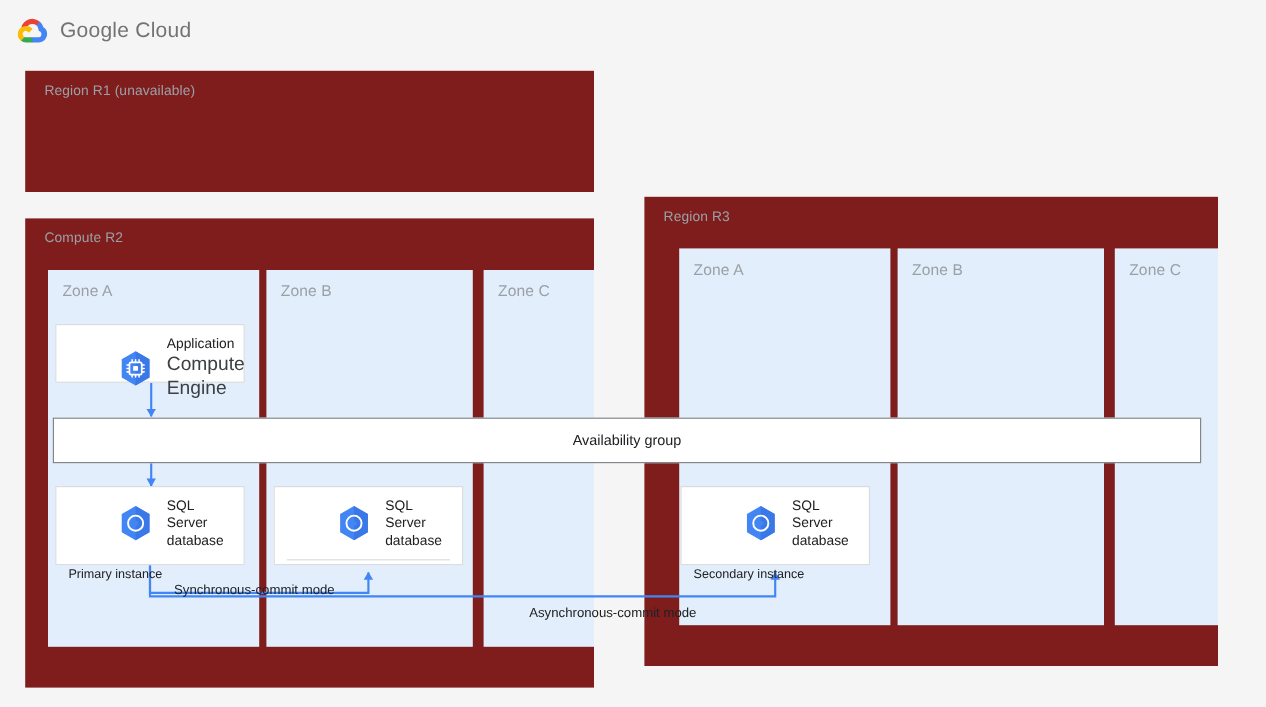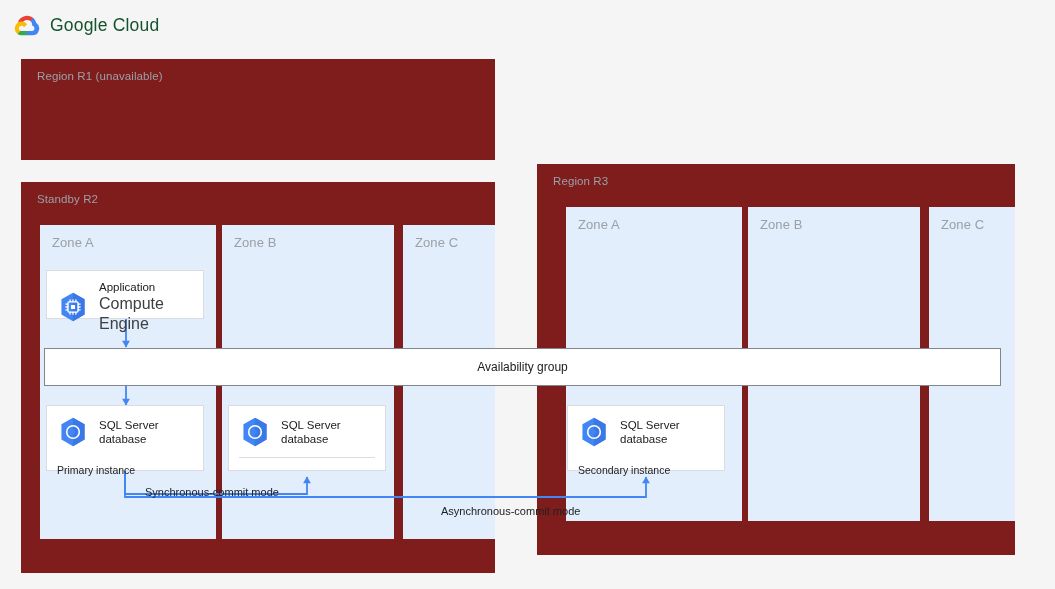--- a/index.html
+++ b/index.html
@@ -8,42 +8,42 @@
     height: 589px;
     background: #f5f5f5;
     font-family: "Liberation Sans", sans-serif;
     overflow: hidden;
   }
   #canvas { position: relative; width: 1055px; height: 589px; background: #f5f5f5; }
 
   
   .header { position: absolute; left: 14px; top: 12px; display: flex; align-items: center; gap: 10px; }
   .gcp-logo { width: 26px; height: 26px; display: block; }
-  .gcp-wordmark { font-size: 17.5px; color: #14532d; letter-spacing: .2px; white-space: nowrap; }
+  .gcp-wordmark { font-size: 17.5px; color: #737373; letter-spacing: .2px; white-space: nowrap; }
 
   
   .region { position: absolute; background: #7f1d1d; }
   .region-label {
     position: absolute; left: 16px; top: 11px;
     font-size: 11.5px; color: #9aa0a6; letter-spacing: .1px; white-space: nowrap;
   }
 
   
   .zone { position: absolute; background: #e2eefb; overflow: hidden; }
   .zone-label {
     position: absolute; left: 12px; top: 10px;
     font-size: 13px; color: #9aa0a6; letter-spacing: .1px; white-space: nowrap;
   }
 
   
   .card {
     position: absolute; background: #ffffff; border: 1px solid #dadce0;
     display: flex; flex-direction: column; justify-content: flex-start;
   }
-  .card-top { display: flex; align-items: center; gap: 9px; padding: 9px 10px 8px 9px; }
+  .card-top { display: flex; align-items: center; gap: 9px; padding: 9px 10px 8px 9px; margin-left: 40px; }
   .card-icon { width: 34px; height: 34px; flex: 0 0 34px; display: block; }
   .card-text { display: flex; flex-direction: column; line-height: 1.24; }
   .card-title { font-size: 11.5px; color: #202124; white-space: pre-line; }
   .card-sub { font-size: 16px; color: #3c4043; }
   .card-divider { height: 1px; background: #dadce0; margin: 0 10px; }
   .card-footer { font-size: 10.5px; color: #202124; padding: 7px 0 0 10px; }
 
   
   .ag-bar {
     position: absolute; background: #ffffff; border: 1px solid #80868b;
@@ -70,21 +70,21 @@
       <path d="M9.3 11.8a8.5 8.5 0 0 0-5 15.2l3.8-3.8a3.3 3.3 0 1 1 4.3-4.3l3.8-3.8a8.4 8.4 0 0 0-6.9-3.3z" fill="#fbbc04"></path>
     </svg>
     <div class="gcp-wordmark">Google Cloud</div>
   </div>
 
   <div class="region" style="left:21px; top:59px; width:474px; height:101px;">
     <div class="region-label">Region R1 (unavailable)</div>
   </div>
 
   <div class="region" style="left:21px; top:182px; width:474px; height:391px;">
-    <div class="region-label">Standby R2</div>
+    <div class="region-label">Compute R2</div>
 
     <div class="zone" style="left:19px; top:43px; width:176px; height:314px;">
       <div class="zone-label">Zone A</div>
     </div>
     <div class="zone" style="left:201px; top:43px; width:172px; height:314px;">
       <div class="zone-label">Zone B</div>
     </div>
     <div class="zone" style="left:382px; top:43px; width:92px; height:314px;">
       <div class="zone-label">Zone C</div>
     </div>

